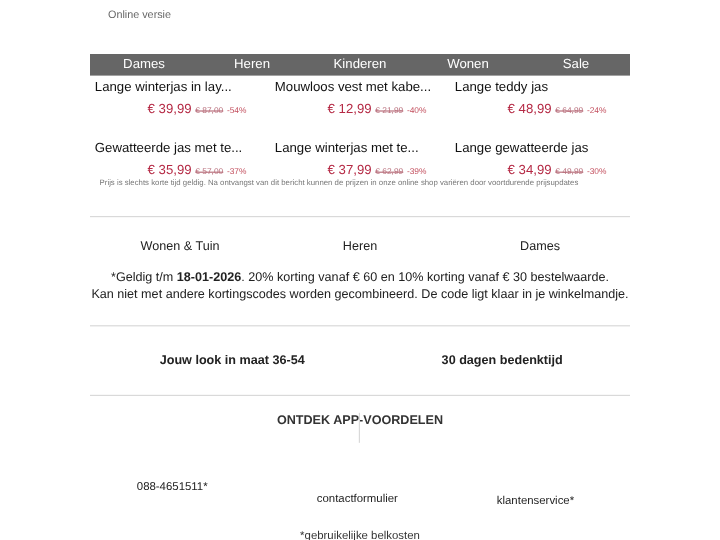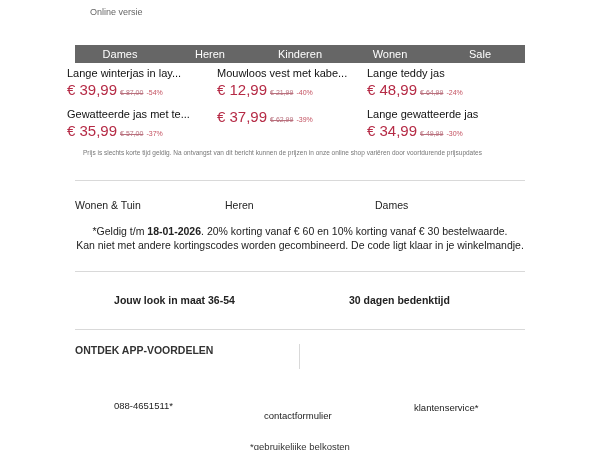--- a/index.html
+++ b/index.html
@@ -12,53 +12,53 @@
       font-size: 9px; color: #666; 
     }
     .nav {
       position: absolute; left: 75px; top: 45px; width: 450px; height: 18px;
       background: #666666; display: flex;
     }
     .nav-item {
       flex: 1; color: #fff; font-size: 11px; line-height: 18px; text-align: center;
     }
     .products {
-      position: absolute; left: 67px; top: 66px; width: 450px;
-      display: grid; grid-template-columns: 150px 150px 150px; row-gap: 4px;
+      position: absolute; left: 79px; top: 66px; width: 450px;
+      display: grid; grid-template-columns: 150px 150px 150px; row-gap: 14px;
     }
     .product { height: 37px; }
     .product-name { font-size: 11px; color: #111; line-height: 14px; white-space: nowrap; }
     .price-row { margin-top: 3px; line-height: 14px; white-space: nowrap; }
-    .price { font-size: 15px; color: #b52a45; }
+    .price { font-size: 11px; color: #b52a45; margin-left: 44px; }
     .old-price { font-size: 7px; color: #b9707d; text-decoration: line-through; margin-left: 3px; }
     .discount { font-size: 7px; color: #c3505f; margin-left: 3px; }
     .disclaimer {
       position: absolute; left: 83px; top: 149px; width: 410px;
       font-size: 6.5px; color: #777; line-height: 8px;
     }
     .divider {
       position: absolute; left: 75px; width: 450px; height: 1px; background: #d9d9d9;
     }
     .cat-links {
       position: absolute; left: 75px; top: 199px; width: 450px; display: flex;
     }
-    .cat-link { flex: 1; text-align: left; font-size: 10.5px; color: #222; }
+    .cat-link { flex: 1; text-align: center; font-size: 10.5px; color: #222; }
     .promo {
       position: absolute; left: 75px; top: 224px; width: 450px;
       text-align: center; font-size: 10.5px; line-height: 14px; color: #222;
     }
     .promo b { font-weight: bold; }
     .usps {
-      position: absolute; left: 62px; top: 294px; width: 450px; display: flex;
+      position: absolute; left: 81px; top: 294px; width: 450px; display: flex;
     }
     .usp { flex: 1; text-align: center; font-size: 10.5px; font-weight: bold; color: #222; }
     .actions {
       position: absolute; left: 75px; top: 344px; width: 450px; display: flex;
     }
-    .action { flex: 1; text-align: left; font-size: 10.5px; font-weight: bold; color: #333; }
+    .action { flex: 1; text-align: center; font-size: 10.5px; font-weight: bold; color: #333; }
     .vsep {
       position: absolute; left: 299px; top: 344px; width: 1px; height: 25px; background: #d9d9d9;
     }
     .contact { position: absolute; font-size: 9.5px; color: #222; }
     .footnote {
       position: absolute; left: 0; top: 441px; width: 600px; text-align: center;
       font-size: 9.5px; color: #333;
     }
   </style>
 </head>
@@ -93,20 +93,21 @@
       <span class="price">€ 48,99</span><span class="old-price">€ 64,99</span><span class="discount">-24%</span>
     </div>
   </div>
   <div class="product">
     <div class="product-name">Gewatteerde jas met te...</div>
     <div class="price-row">
       <span class="price">€ 35,99</span><span class="old-price">€ 57,00</span><span class="discount">-37%</span>
     </div>
   </div>
   <div class="product">
+    <div class="product-name">Lange winterjas met te...</div>
     <div class="price-row">
       <span class="price">€ 37,99</span><span class="old-price">€ 62,99</span><span class="discount">-39%</span>
     </div>
   </div>
   <div class="product">
     <div class="product-name">Lange gewatteerde jas</div>
     <div class="price-row">
       <span class="price">€ 34,99</span><span class="old-price">€ 49,99</span><span class="discount">-30%</span>
     </div>
   </div>
@@ -136,15 +137,15 @@
 
 <div class="divider" style="top:329px;"></div>
 
 <div class="actions">
   <div class="action">ONTDEK APP-VOORDELEN</div>
 </div>
 <div class="vsep"></div>
 
 <div class="contact" style="left:114px; top:400px;">088-4651511*</div>
 <div class="contact" style="left:264px; top:410px;">contactformulier</div>
-<div class="contact" style="left:414px; top:402px;">klantenservice*</div>
+<div class="contact" style="left:414px; top:412px;">klantenservice*</div>
 
 <div class="footnote">*gebruikelijke belkosten</div>
 
 </body></html>

